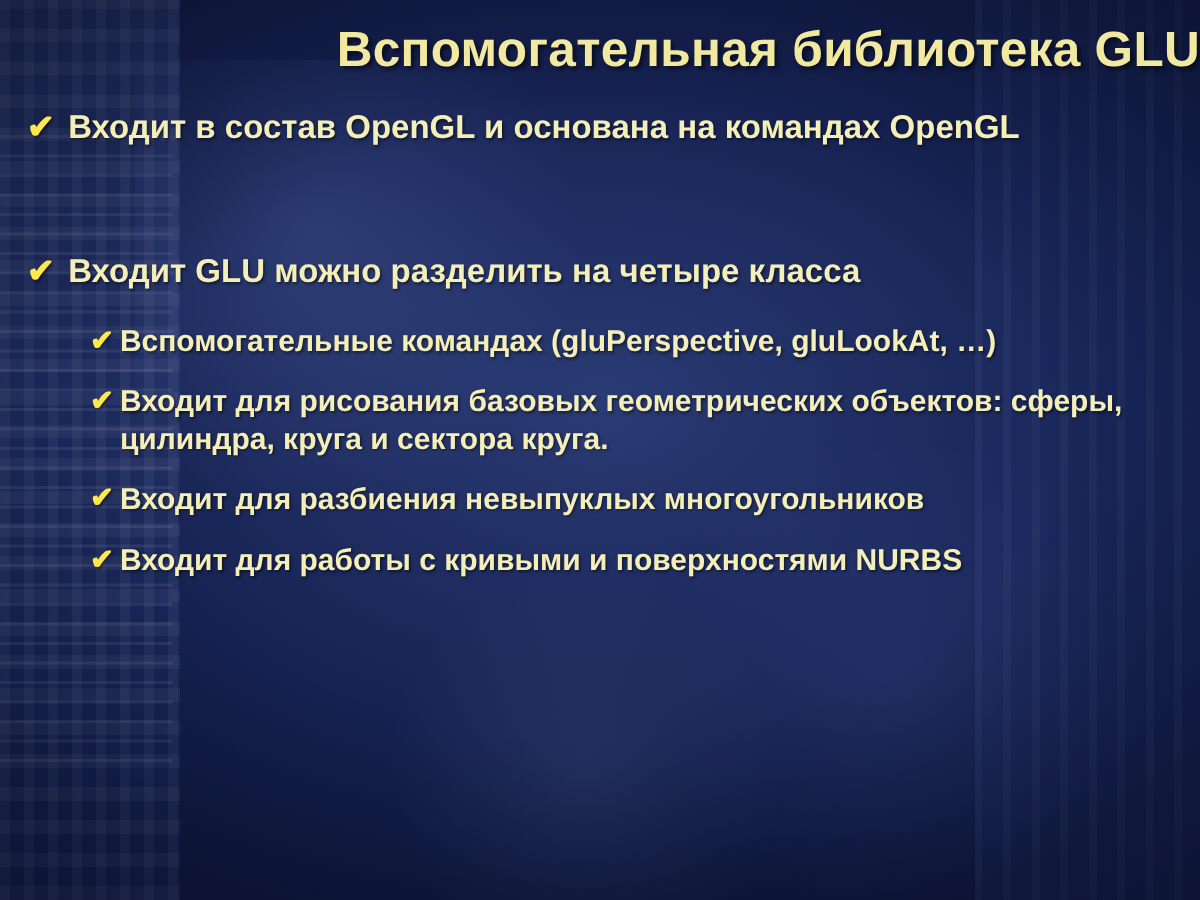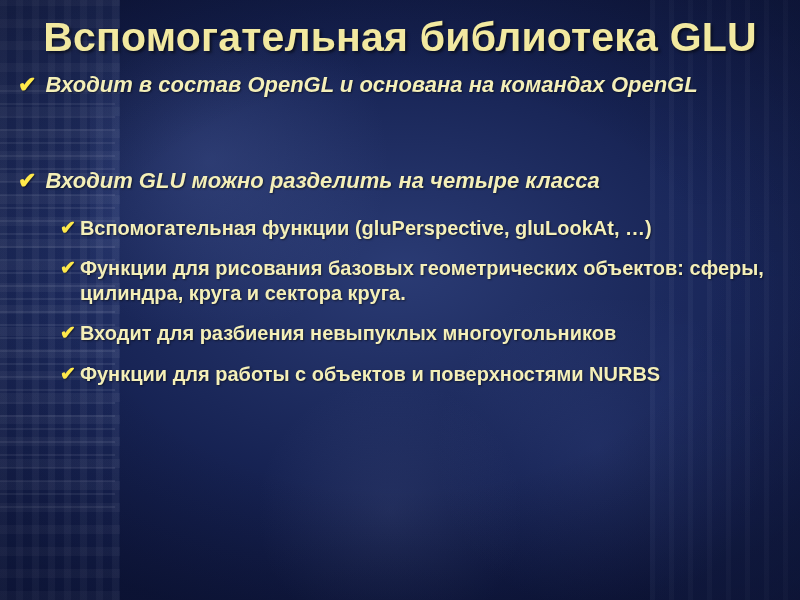--- a/index.html
+++ b/index.html
@@ -64,23 +64,23 @@
       linear-gradient(180deg, rgba(200,205,225,0.10) 0 2px, transparent 2px 26px);
     background-size: 100% 26px, 100% 26px;
     background-position: 0 0, 0 13px;
   }
 
   .title {
     position: absolute;
     top: 14px;
     left: 0;
     width: 800px;
-    text-align: center;
+    text-align: right;
     color: #f2e9a0;
-    font-size: 41px;
+    font-size: 33px;
     font-weight: bold;
     letter-spacing: 0.2px;
     text-shadow: 2px 2px 3px rgba(0,0,0,0.55);
   }
 
   .content {
     position: absolute;
     top: 72px;
     left: 0;
     width: 800px;
@@ -99,21 +99,20 @@
   .bullet-l1 .mark {
     color: #ffe94a;
     font-size: 22px;
     line-height: 1;
     margin-right: 9px;
     flex: 0 0 auto;
     padding-top: 2px;
   }
   .bullet-l1 .txt {
     flex: 1 1 auto;
-    font-style: italic;
   }
 
   .sub-list {
     margin-top: 22px;
     padding-left: 60px;
     padding-right: 36px;
   }
   .bullet-l2 {
     position: relative;
     display: flex;
@@ -164,33 +163,33 @@
 
     <div class="bullet-l1">
       <span class="mark">✔</span>
       <span class="txt">Входит GLU  можно разделить на четыре класса</span>
     </div>
 
     <div class="sub-list">
 
       <div class="bullet-l2">
         <span class="mark">✔</span>
-        <span class="txt">Вспомогательная функции (gluPerspective, gluLookAt, …)</span>
+        <span class="txt">Вспомогательные командах (gluPerspective, gluLookAt, …)</span>
       </div>
 
       <div class="bullet-l2">
         <span class="mark">✔</span>
-        <span class="txt">Функции для рисования базовых геометрических объектов: сферы, цилиндра, круга и сектора круга.</span>
+        <span class="txt">Входит для рисования базовых геометрических объектов: сферы, цилиндра, круга и сектора круга.</span>
       </div>
 
       <div class="bullet-l2">
         <span class="mark">✔</span>
         <span class="txt">Входит для разбиения невыпуклых многоугольников</span>
       </div>
 
       <div class="bullet-l2">
         <span class="mark">✔</span>
-        <span class="txt">Функции для работы с объектов и поверхностями NURBS</span>
+        <span class="txt">Входит для работы с кривыми и поверхностями NURBS</span>
       </div>
 
     </div>
   </div>
 </div>
 
 </body></html>

